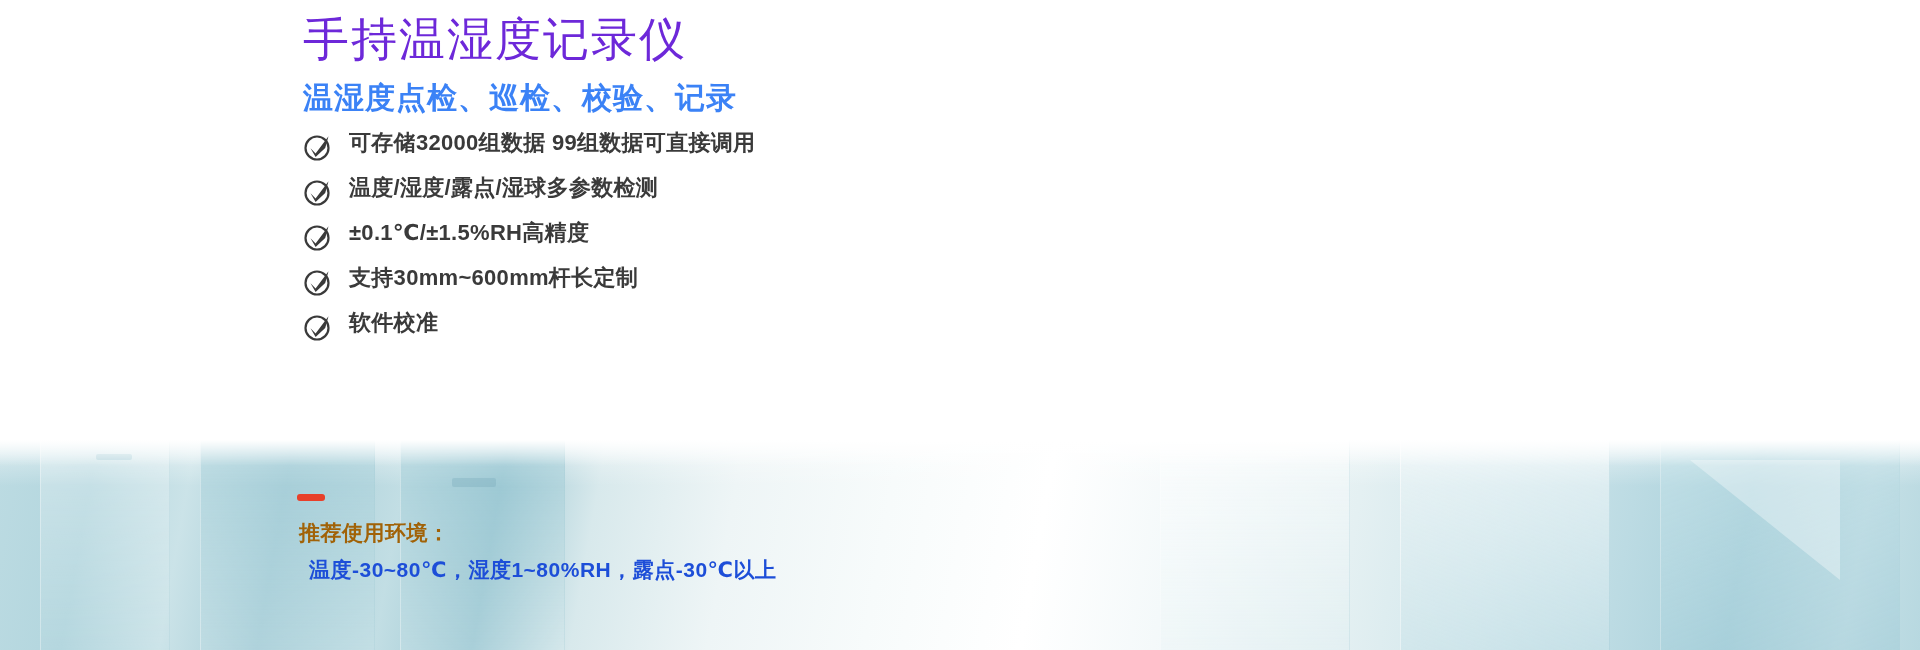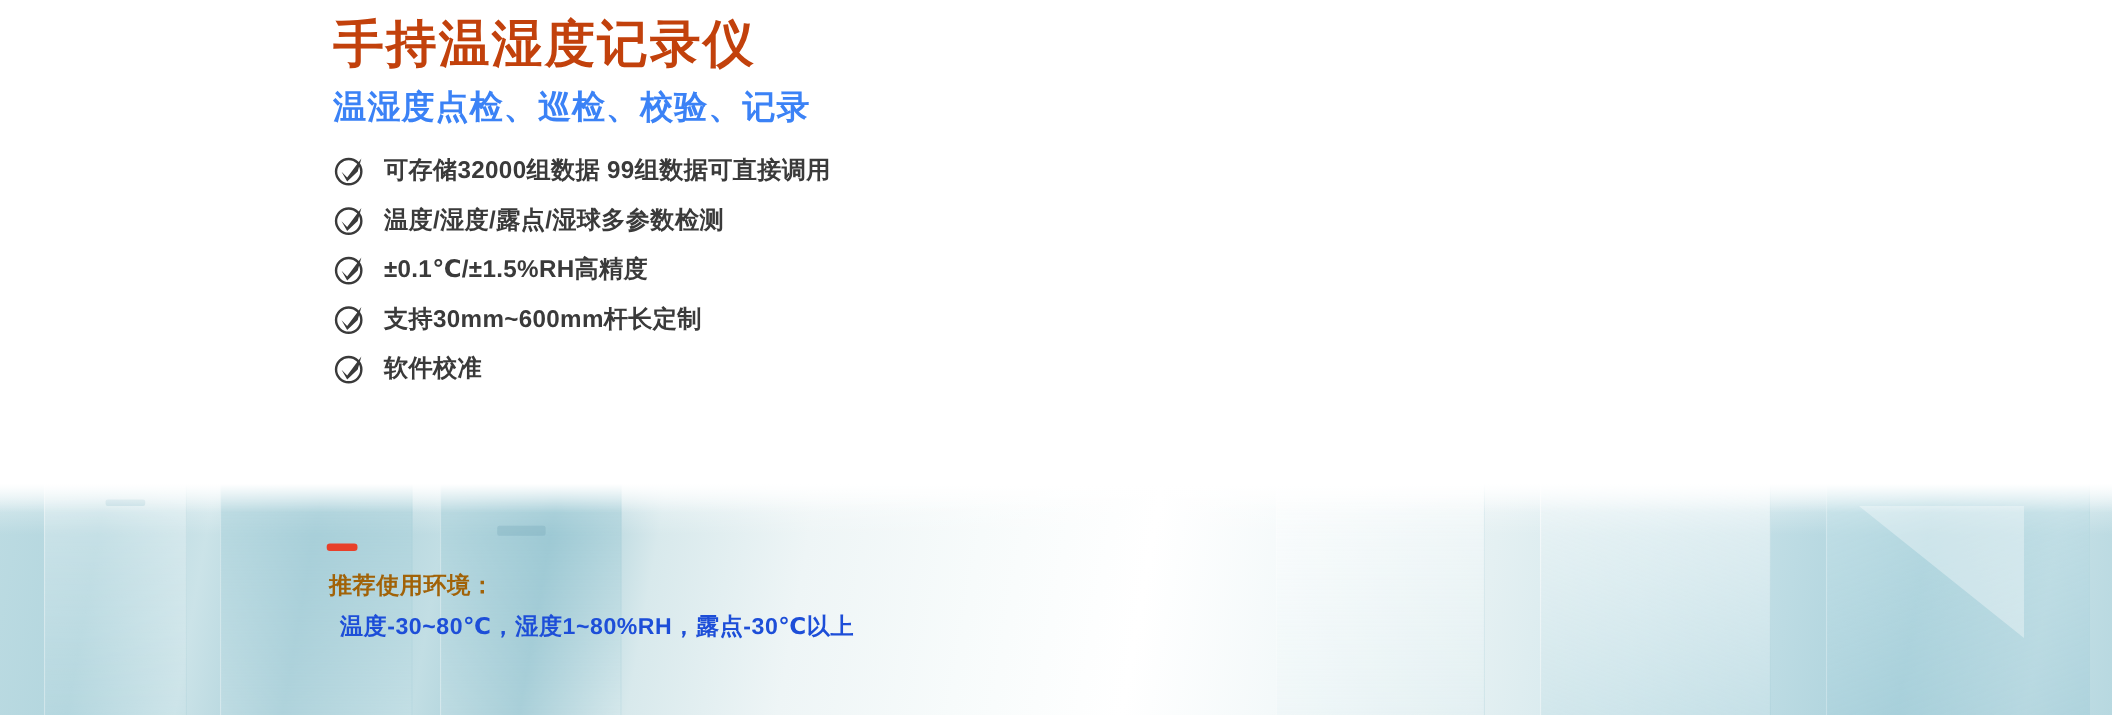--- a/index.html
+++ b/index.html
@@ -56,32 +56,32 @@
   .band-top-fade {
     position:absolute; left:0; top:440px; width:1920px; height:26px;
     background:linear-gradient(180deg, #ffffff 0%, rgba(255,255,255,0) 100%);
   }
 
   
   .copy { position:absolute; left:0; top:0; width:980px; height:650px; }
 
   .title {
     position:absolute; left:303px; top:12px;
-    font-size:46px; font-weight:bold; letter-spacing:2px;
-    color:#c2410c; line-height:1.18; white-space:nowrap;
+    font-size:46px; font-weight:normal; letter-spacing:2px;
+    color:#6d28d9; line-height:1.18; white-space:nowrap;
   }
   .subtitle {
     position:absolute; left:303px; top:79px;
     font-size:30px; font-weight:bold; letter-spacing:1px;
     color:#3b82f6; line-height:1.25; white-space:nowrap;
   }
 
   .features { position:absolute; left:303px; top:132px; width:660px; }
   .feature {
-    display:flex; align-items:center; height:45px; margin-bottom:0px;
+    display:flex; height:45px; margin-bottom:0px;
   }
   .feature .tick { width:30px; height:30px; flex:0 0 30px; margin-right:16px; }
   .feature .tick svg { display:block; width:30px; height:30px; }
   .feature .ftext {
     font-size:22px; font-weight:bold; color:#3a3a3a;
     letter-spacing:0.3px; white-space:nowrap; line-height:1;
   }
 
   
   .red-dash {

